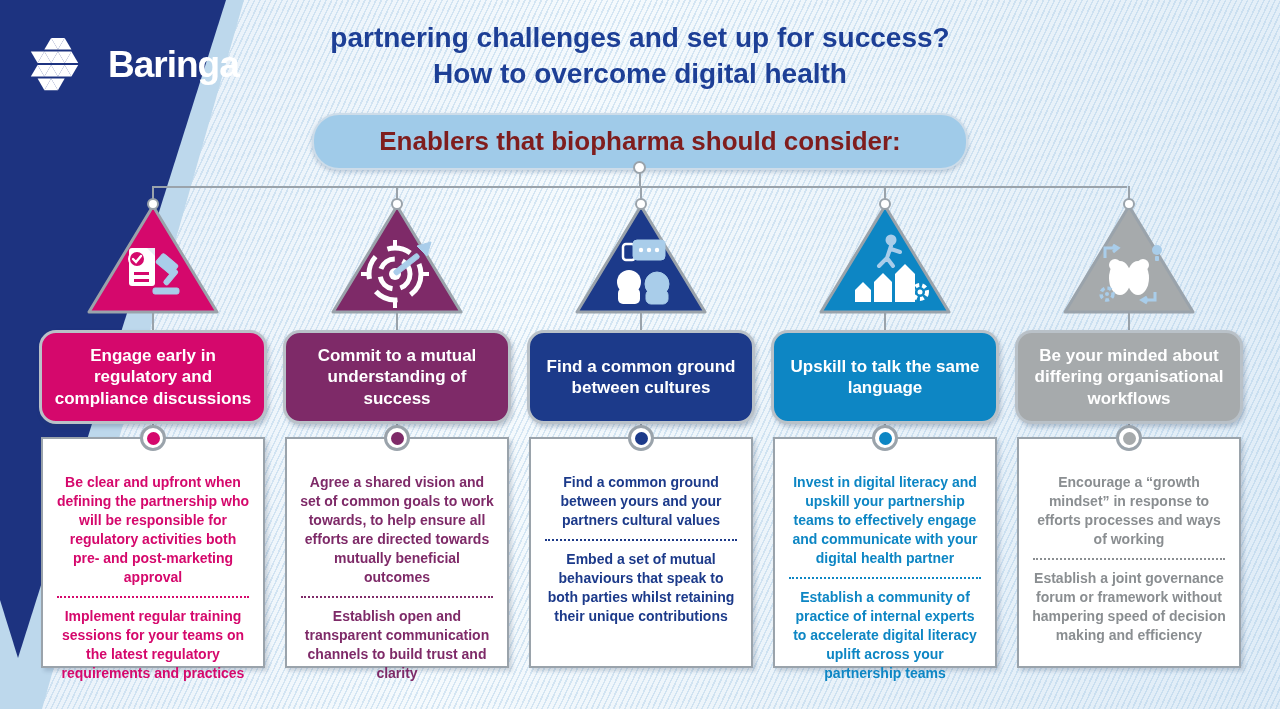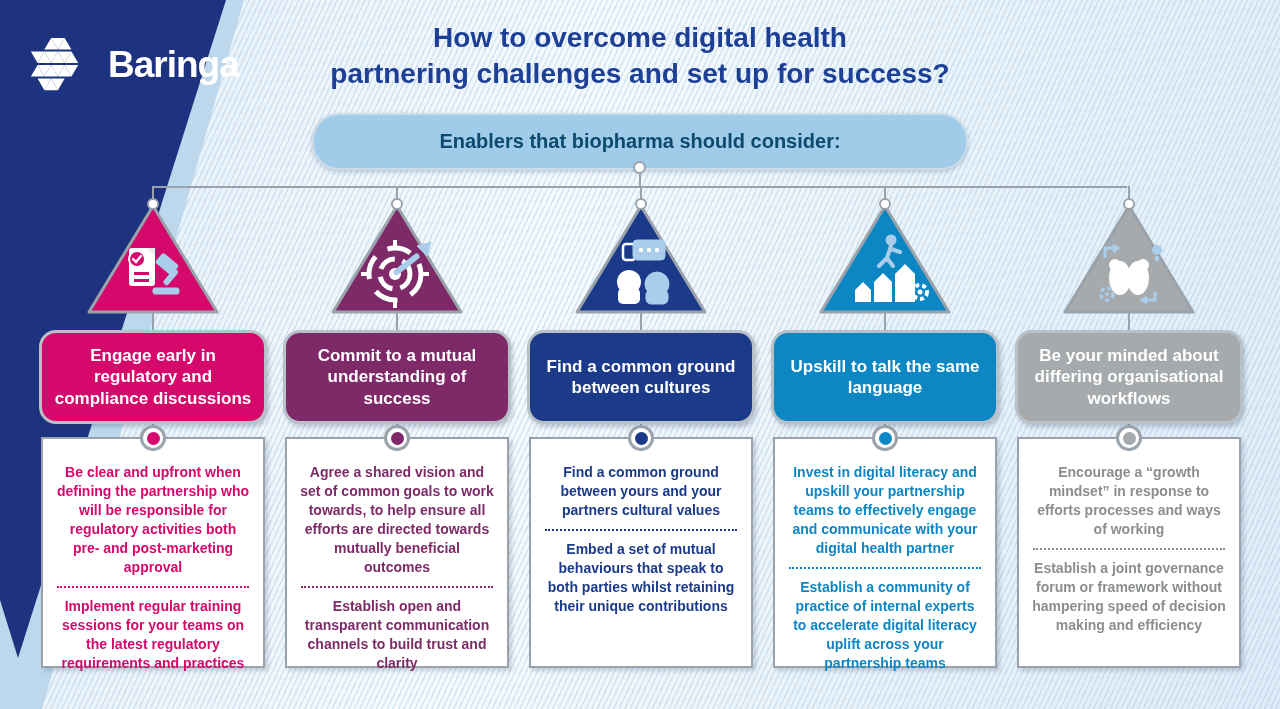--- a/index.html
+++ b/index.html
@@ -16,21 +16,21 @@
   
   .logo{position:absolute;left:26px;top:36px;display:flex;align-items:center;gap:24px;}
   .logo-text{color:#fff;font-size:37px;font-weight:bold;letter-spacing:-1px;}
   
   .title{position:absolute;left:0;right:0;top:20px;text-align:center;font-weight:bold;
     font-size:28px;line-height:1.28;}
   
   .pill{position:absolute;left:50%;top:113px;transform:translateX(-50%);
     width:652px;height:53px;border-radius:27px;border:2px solid #cddce9;
     box-shadow:0 2px 4px rgba(40,70,110,.25);display:flex;align-items:center;justify-content:center;
-    color:#0c4a6e;font-size:20px;font-weight:bold;}
+    color:#7f1d1d;font-size:26px;font-weight:bold;}
   
   .line{position:absolute;background:#9aa3ab;}
   .node{position:absolute;background:#fff;border:2px solid #9aa3ab;border-radius:50%;box-sizing:border-box;}
   
   .cols{position:absolute;left:39px;top:186px;width:1200px;height:523px;display:flex;gap:16px;}
   .col{position:relative;width:228px;flex:0 0 228px;}
   .col .stem{left:calc(50% - 1px);top:0;width:2px;height:16px;}
   .col .apex-node{left:calc(50% - 6px);top:12px;width:12px;height:12px;z-index:4;}
   .col .tri{position:absolute;left:calc(50% - 68px);top:16px;z-index:3;}
   .col .tri polygon.tshape{fill:var(--c);stroke:#9aa3ab;stroke-width:3;stroke-linejoin:round;}
@@ -39,21 +39,21 @@
     background:var(--c);border:3px solid #b9c1c8;border-radius:17px;z-index:2;
     display:flex;align-items:center;justify-content:center;text-align:center;
     color:#fff;font-weight:bold;font-size:17px;line-height:1.25;padding:4px 8px;
     box-shadow:2px 3px 4px rgba(40,60,90,.25);}
   .hdr-body{left:calc(50% - 1px);top:236px;width:2px;height:16px;}
   .donut{position:absolute;left:calc(50% - 13px);top:239px;width:26px;height:26px;z-index:4;
     background:#fff;border:3px solid #9aa3ab;border-radius:50%;box-sizing:border-box;
     display:flex;align-items:center;justify-content:center;}
   .donut .dot{width:13px;height:13px;border-radius:50%;background:var(--c);}
   .bodybox{position:absolute;left:2px;top:251px;width:224px;height:231px;box-sizing:border-box;
-    background:#fff;border:2px solid #9aa3ab;z-index:2;padding:24px 12px 10px 12px;
+    background:#fff;border:2px solid #9aa3ab;z-index:2;padding:34px 12px 10px 12px;
     text-align:center;color:var(--t);font-weight:bold;font-size:14px;line-height:1.36;
     box-shadow:3px 3px 4px rgba(40,60,90,.2);}
   .divider{border:none;border-top:2px dotted var(--t);margin:9px 2px;}
   .icon-accent{fill:#a9cdea;stroke:#a9cdea;}
 </style>
 </head>
 <body>
 
 <div id="stage">
 
@@ -80,22 +80,22 @@
           <polygon points="40,30 54,30 47,42"></polygon>
         <polygon points="12,44 26,44 19,56"></polygon>
           <polygon points="19,56 26,44 33,56"></polygon>
           <polygon points="26,44 40,44 33,56"></polygon>
       </g>
     </svg>
     <span class="logo-text">Baringa</span>
   </div>
 
   <div class="title" style="color: rgb(29, 63, 150);">
+    <div>partnering challenges and set up for success?</div>
     <div>How to overcome digital health</div>
-    <div>partnering challenges and set up for success?</div>
   </div>
 
   <div class="pill" style="background: rgb(160, 203, 233);">Enablers that biopharma should consider:</div>
 
   <div class="node" style="left:633px;top:161px;width:13px;height:13px;"></div>
   <div class="line" style="left:639px;top:172px;width:2px;height:15px;"></div>
   <div class="line" style="left:153px;top:186px;width:974px;height:2px;"></div>
 
   <div class="cols">
 

